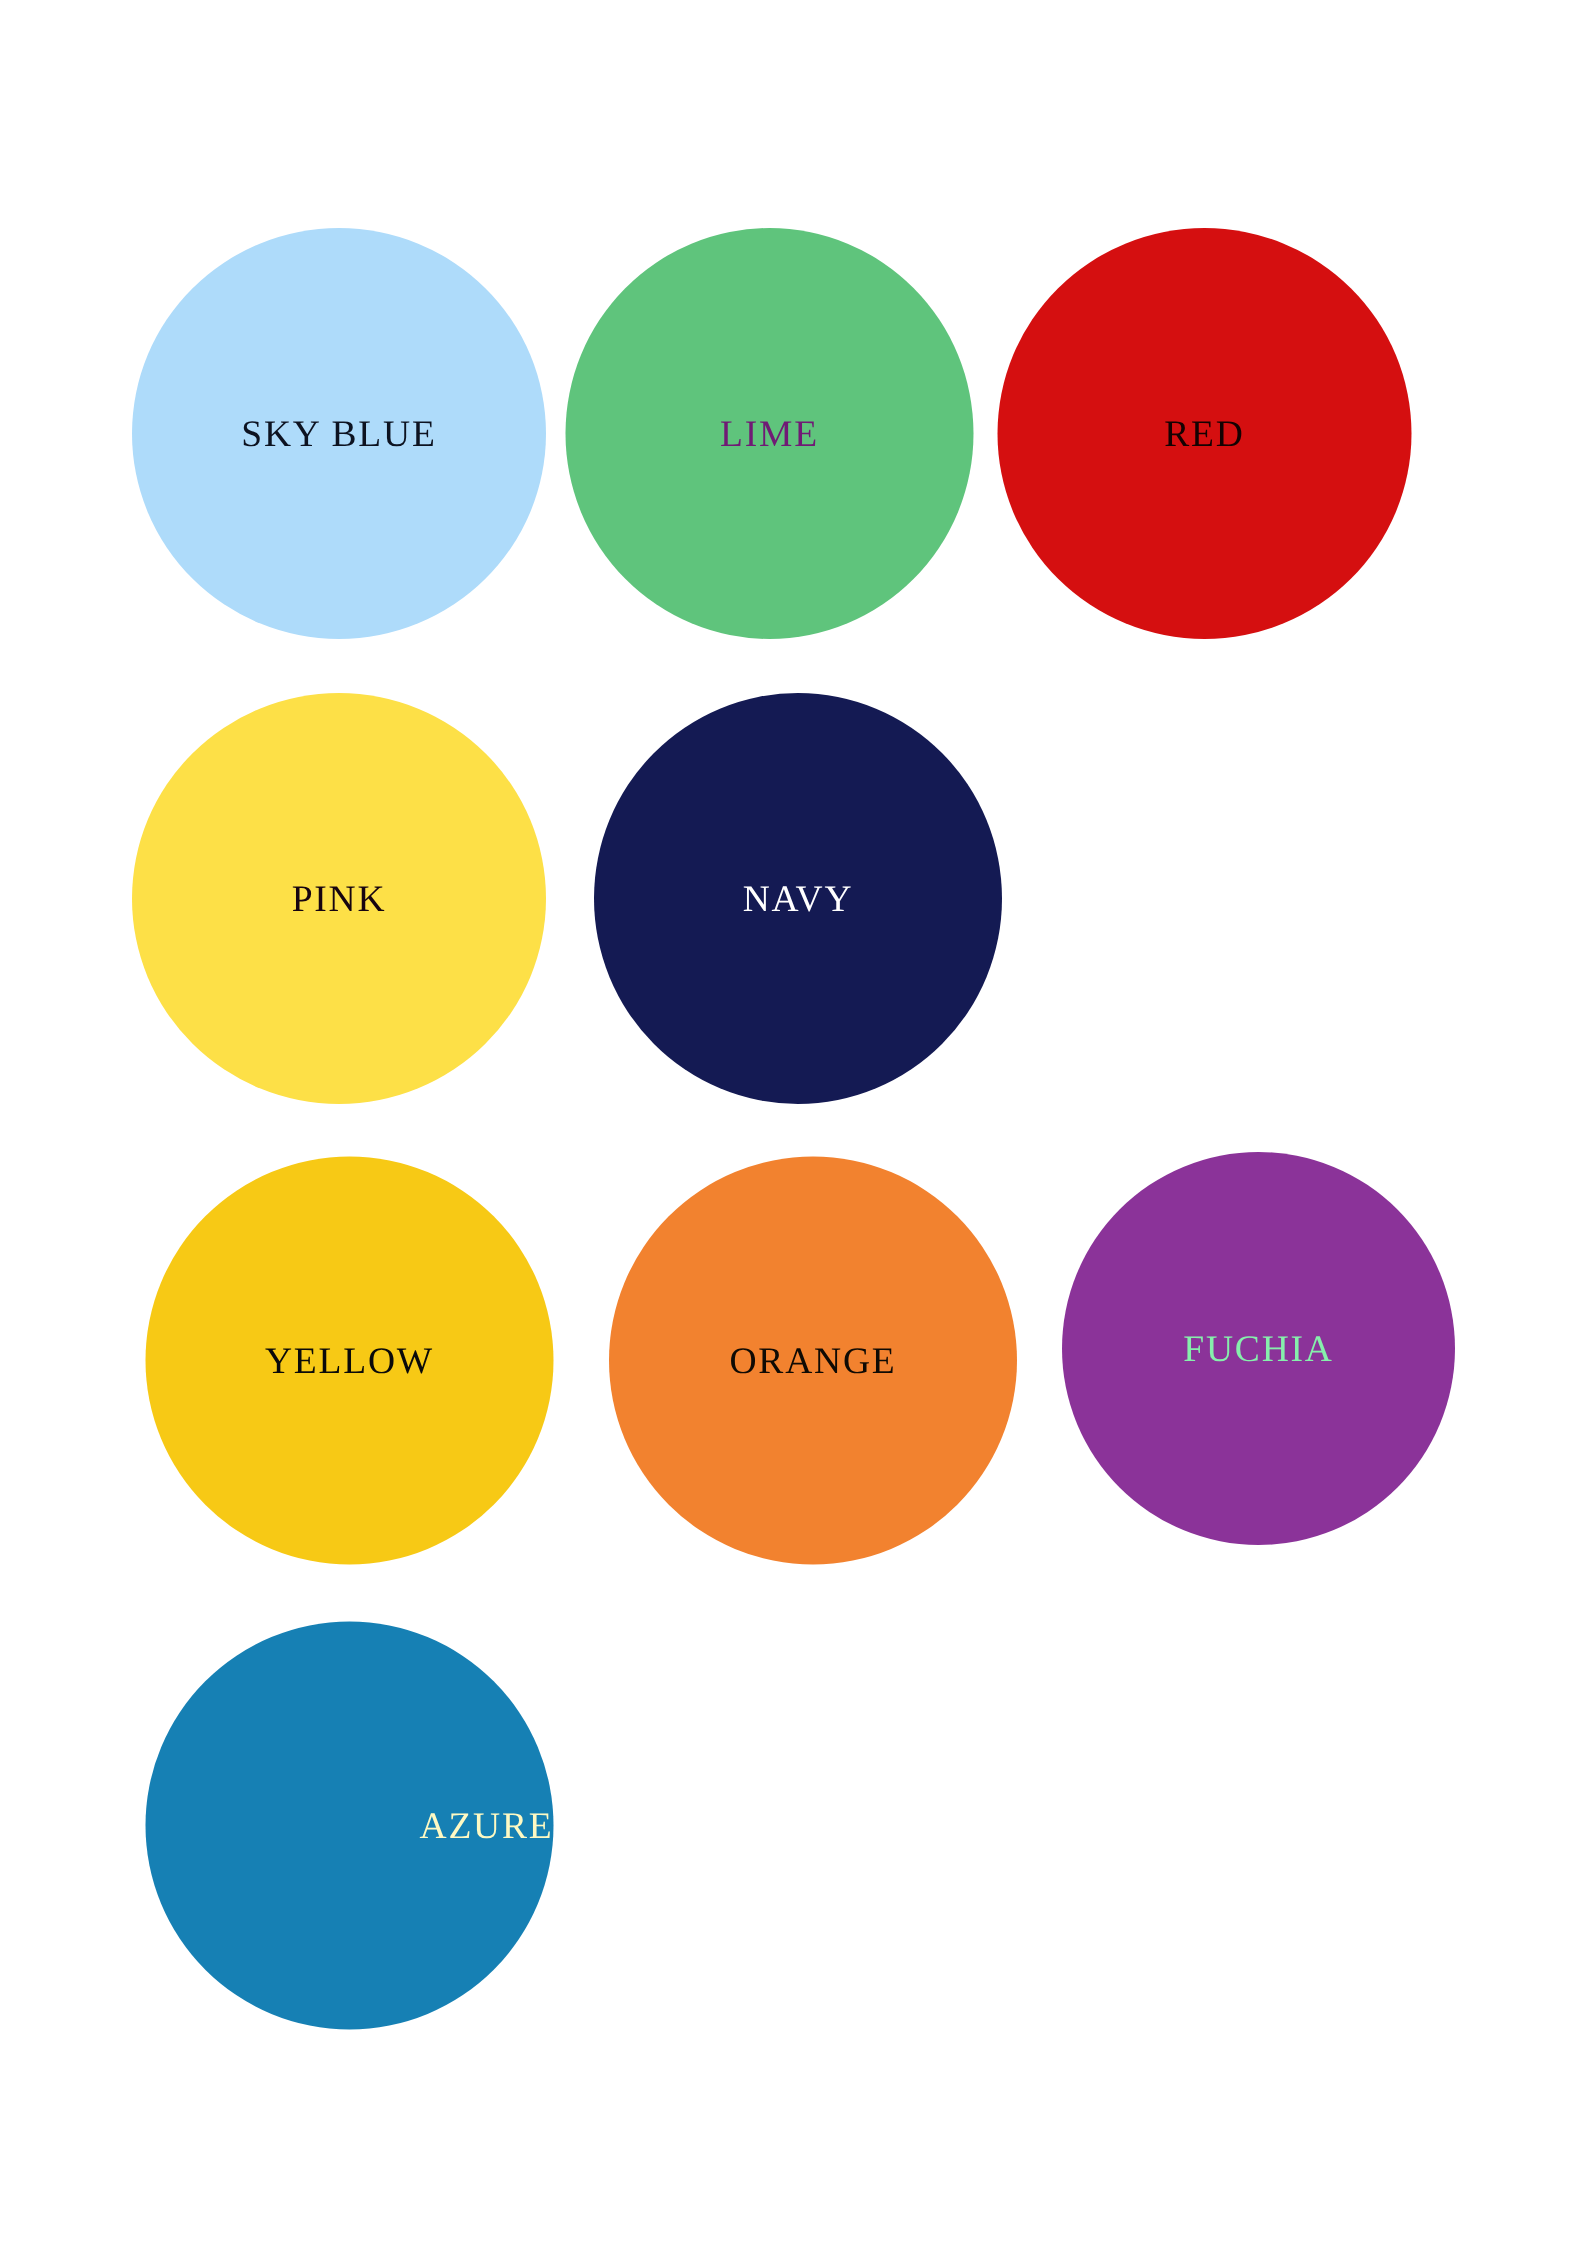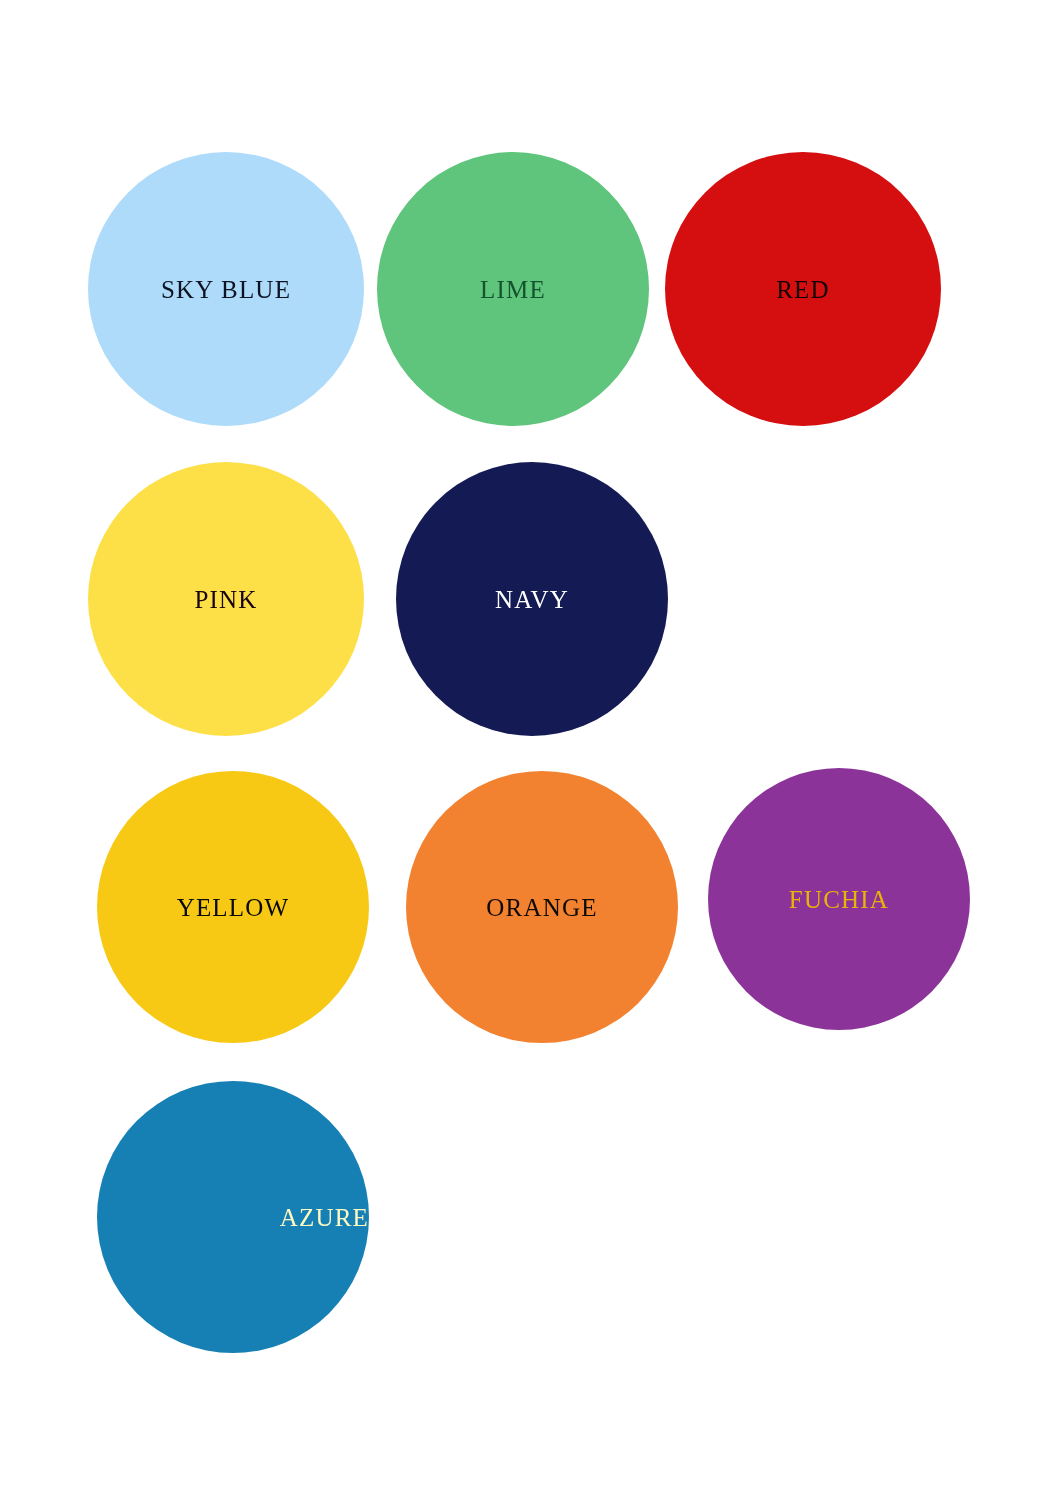--- a/index.html
+++ b/index.html
@@ -66,21 +66,21 @@
 </style>
 </head>
 <body style="background-color: rgb(255, 255, 255);">
 
 <div id="palette-board" style="background-color: rgb(255, 255, 255);">
 
   <div class="swatch" id="swatch-sky-blue" style="background-color: rgb(174, 219, 250); color: rgb(13, 19, 33);">
     <span class="swatch-label">SKY BLUE</span>
   </div>
 
-  <div class="swatch" id="swatch-lime" style="background-color: rgb(95, 196, 124); color: #14532d;">
+  <div class="swatch" id="swatch-lime" style="background-color: rgb(95, 196, 124); color: #701a75;">
     <span class="swatch-label">LIME</span>
   </div>
 
   <div class="swatch" id="swatch-red" style="background-color: rgb(213, 15, 16); color: rgb(20, 2, 2);">
     <span class="swatch-label">RED</span>
   </div>
 
   <div class="swatch" id="swatch-pink" style="background-color: #fde047; color: rgb(22, 4, 16);">
     <span class="swatch-label">PINK</span>
   </div>
@@ -91,21 +91,21 @@
 
 
   <div class="swatch" id="swatch-orange" style="background-color: rgb(242, 130, 47); color: rgb(15, 10, 4);">
     <span class="swatch-label">ORANGE</span>
   </div>
 
   <div class="swatch" id="swatch-yellow" style="background-color: rgb(247, 201, 21); color: rgb(10, 10, 10);">
     <span class="swatch-label">YELLOW</span>
   </div>
 
-  <div class="swatch" id="swatch-fuchia" style="background-color: rgb(139, 51, 153); color: #eab308;">
+  <div class="swatch" id="swatch-fuchia" style="background-color: rgb(139, 51, 153); color: #86efac;">
     <span class="swatch-label">FUCHIA</span>
   </div>
 
   <div class="swatch" id="swatch-azure" style="background-color: rgb(22, 128, 180); color: #fef9c3; justify-content: flex-end;">
     <span class="swatch-label">AZURE</span>
   </div>
 
 </div>
 
 </body></html>

